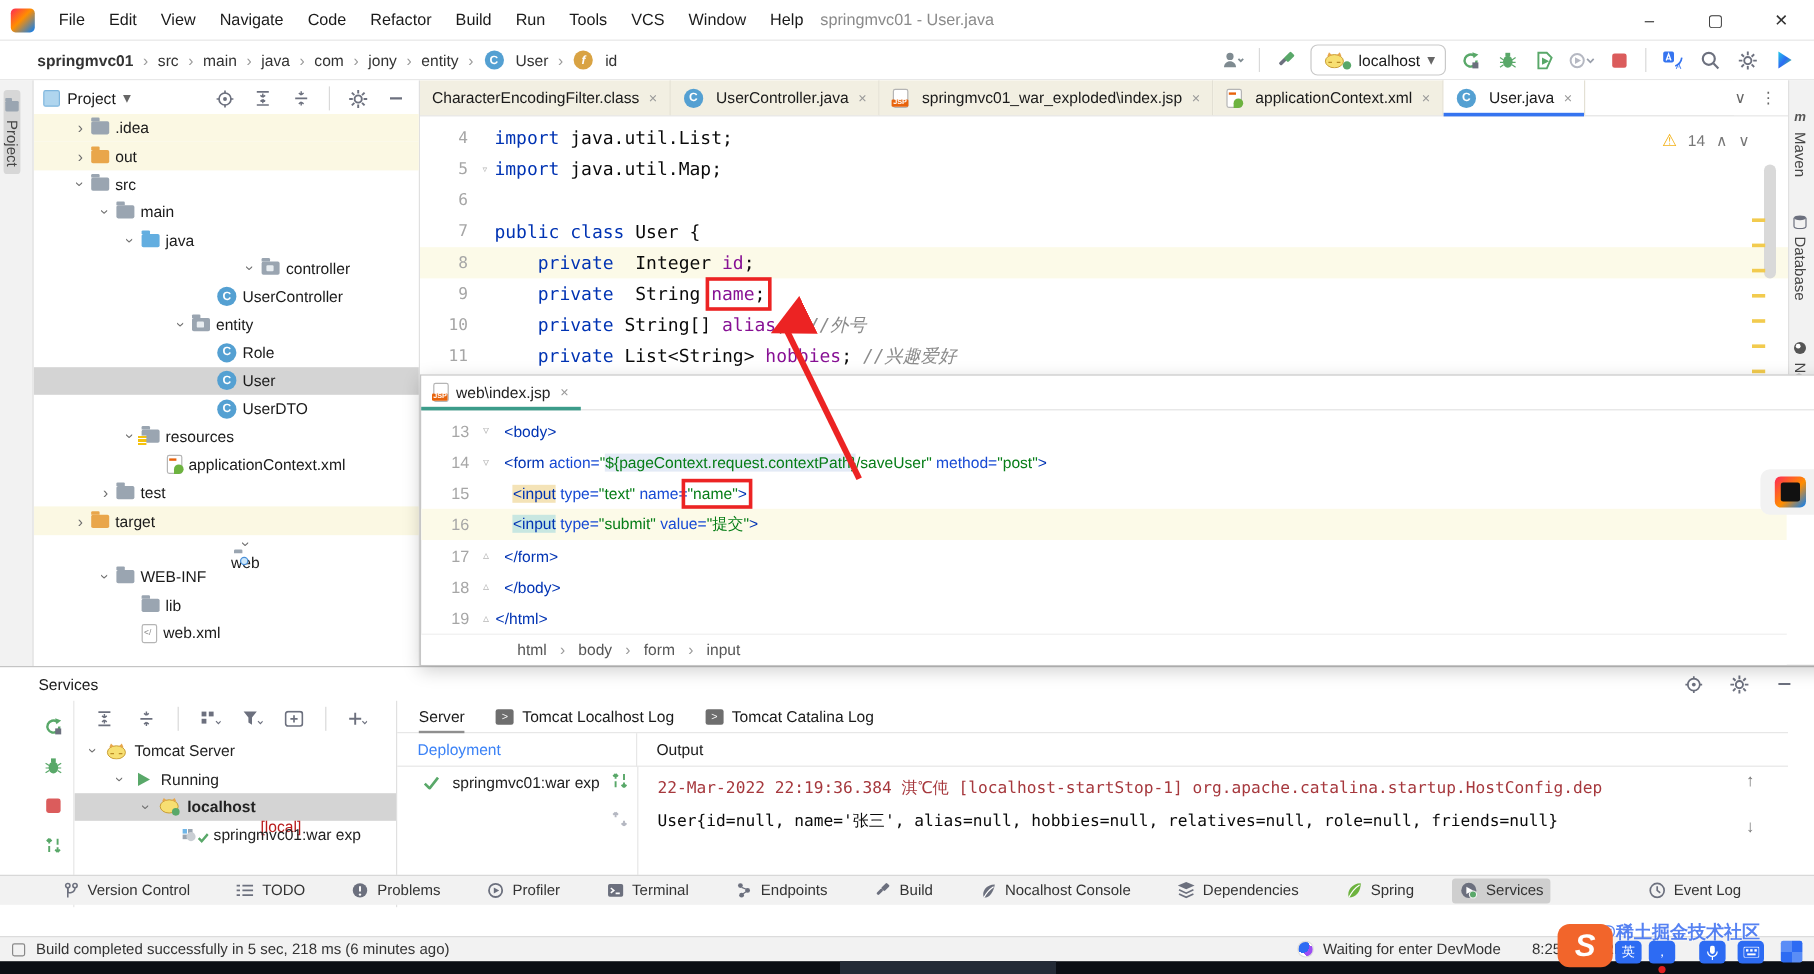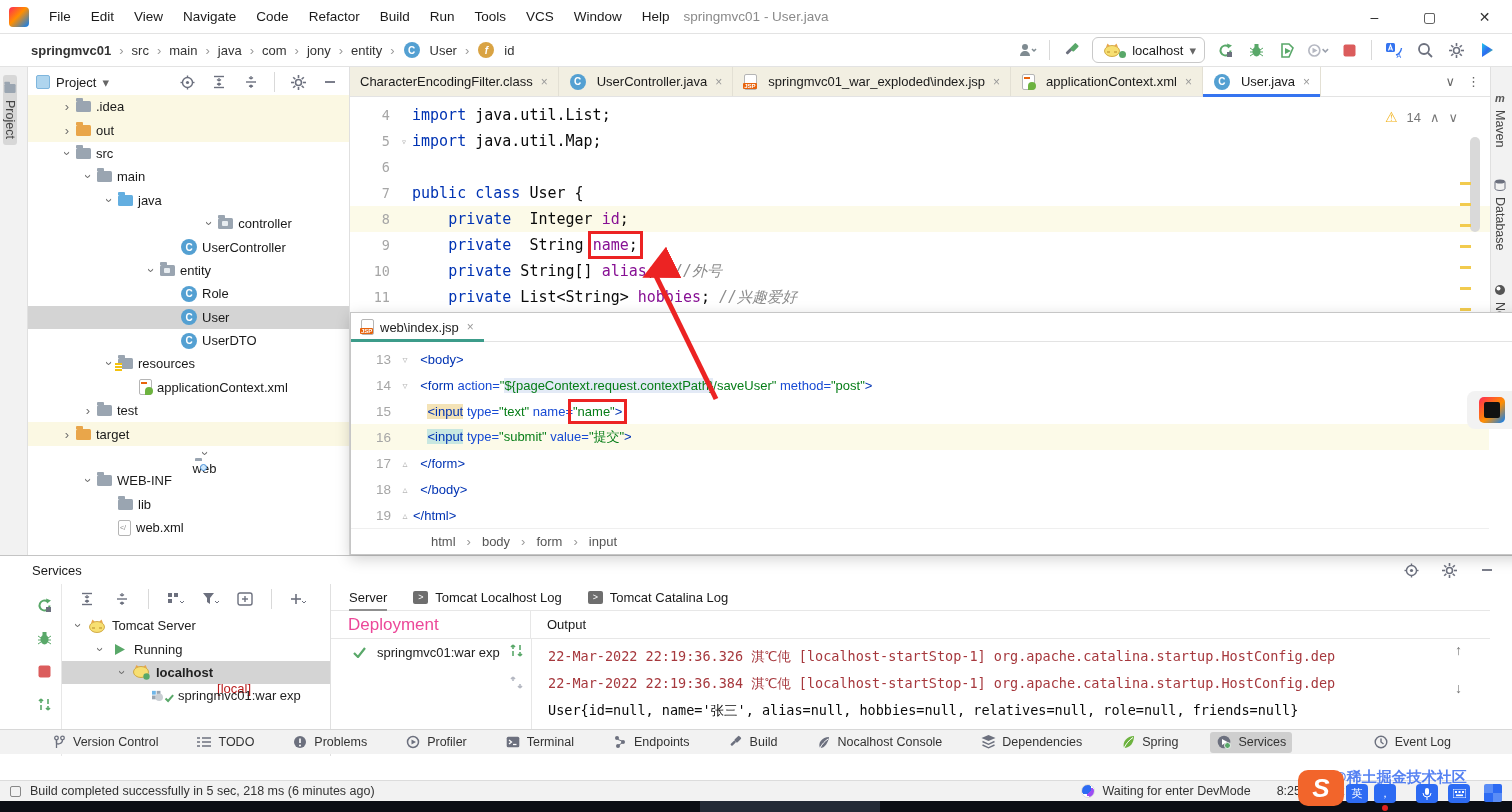--- a/index.html
+++ b/index.html
@@ -143,21 +143,21 @@
   .sv-row .suffix { color:#b91c1c; margin-left:4px;margin-top:32px; }
   #sv-hscroll-left { position:absolute; left:62px; bottom:4px; width:170px; height:5px; background:#D6D6D6; border-radius:3px; }
   #sv-sep { position:absolute; left:330px; top:28px; width:1px; height:172px; background:#E0E0E0; }
 
   #sv-content { position:absolute; left:331px; top:28px; width:1159px; height:172px; }
   #sv-tabs { height:27px; display:flex; align-items:center; gap:26px; padding-left:18px; border-bottom:1px solid #E7E7E7; }
   .sv-tab { display:flex; align-items:center; gap:7px; font-size:13px; color:#1a1a1a; height:27px; position:relative; }
   .sv-tab.active::after { content:""; position:absolute; left:0; right:0; bottom:0; height:2px; background:#8F8F8F; }
   .console-ic { width:15px; height:13px; background:#6E6E6E; border-radius:2px; color:#fff; font-size:9px; display:flex; align-items:center; justify-content:center; }
   #sv-cols { position:absolute; left:0; top:27px; width:1159px; height:28px; border-bottom:1px solid #E7E7E7; display:flex; align-items:center; }
-  #sv-col-deploy { width:199px; padding-left:17px; font-size:17px; color:#ec4899; }
+  #sv-col-deploy { width:199px; padding-left:17px; font-size:13px; color:#3b82f6; }
   #sv-col-output { padding-left:16px; font-size:13px; color:#1a1a1a; border-left:1px solid #E7E7E7; height:28px; display:flex; align-items:center; flex:1; }
   #sv-deploy-list { position:absolute; left:0; top:55px; width:199px; }
   .dep-row { height:27px; display:flex; align-items:center; gap:7px; padding-left:17px; font-size:13px; white-space:nowrap; overflow:hidden; }
   #dep-actions { position:absolute; left:174px; top:55px; display:flex; flex-direction:column; gap:10px; }
   #sv-output { position:absolute; left:200px; top:55px; width:930px; height:100px; border-left:1px solid #E7E7E7;
     font-family:"DejaVu Sans Mono","Liberation Mono",monospace; font-size:13.5px; padding:4px 0 0 16px; }
   .out-line { height:27px; display:flex; align-items:center; white-space:pre; }
   .out-line.info-red { color:#A6383D; }
   .out-line.plain { color:#0a0a0a; }
   #out-scroll { position:absolute; right:28px; top:58px; display:flex; flex-direction:column; gap:22px; color:#777; font-size:14px; }
@@ -930,21 +930,20 @@
             </svg>
           </span>
           <span class="tb-icon">
             <svg class="ic" width="15" height="15" viewBox="0 0 15 15">
               <path d="M4 6V2m0 0L2 4m2-2l2 2" stroke="#B5B8C2" stroke-width="1.6" fill="none"></path>
               <path d="M11 9v4m0 0l-2-2m2 2l2-2" stroke="#B5B8C2" stroke-width="1.6" fill="none"></path>
             </svg>
           </span>
         </div>
       <div id="sv-output">
-          <div class="out-line info-red">22-Mar-2022 22:19:36.326 淇℃伅 [localhost-startStop-1] org.apache.catalina.startup.HostConfig.dep</div>
           <div class="out-line info-red">22-Mar-2022 22:19:36.384 淇℃伅 [localhost-startStop-1] org.apache.catalina.startup.HostConfig.dep</div>
           <div class="out-line plain">User{id=null, name='张三', alias=null, hobbies=null, relatives=null, role=null, friends=null}</div>
         </div>
       <div id="out-scroll">
         <span>↑</span>
         <span>↓</span>
       </div>
       <div id="sv-hscroll-mid"></div>
       <div id="sv-more-mid" class="more-arrows">»</div>
     </div>

